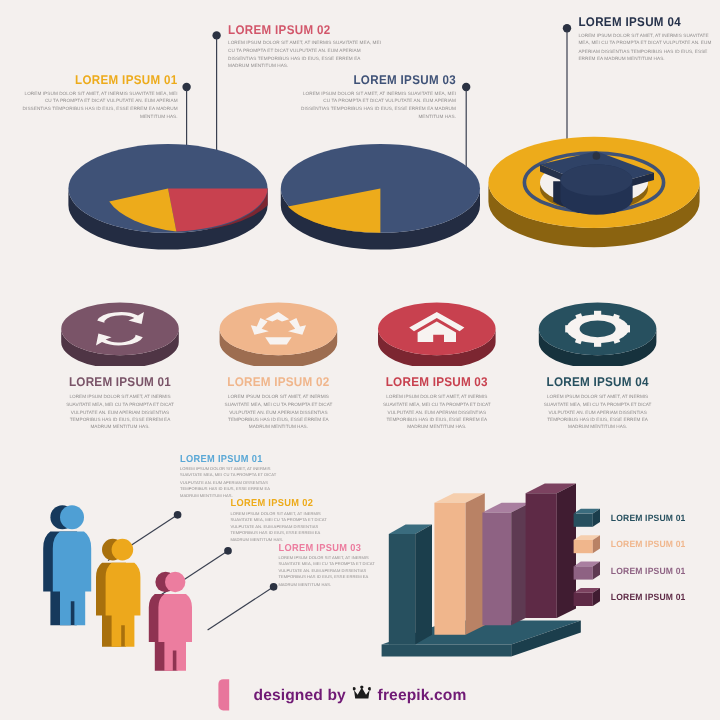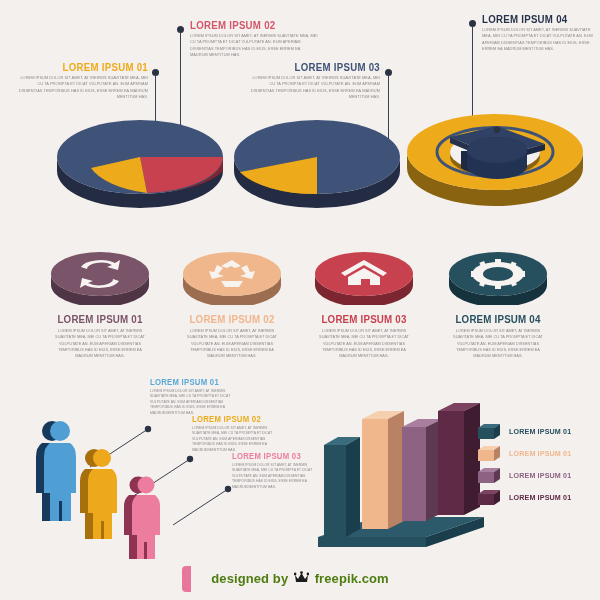--- a/index.html
+++ b/index.html
@@ -53,21 +53,21 @@
   .barchart svg{display:block;overflow:visible;}
   .legend{position:absolute;left:478px;top:420px;}
   .legend-row{display:flex;align-items:center;height:22px;}
   .legend-sw{width:22px;height:15px;margin-right:9px;position:relative;flex:0 0 auto;}
   .legend-sw svg{display:block;overflow:visible;}
   .legend-lbl{font-size:7.6px;font-weight:bold;letter-spacing:.15px;transform:scaleX(.94);
     transform-origin:left center;}
 
   
   .footer{position:absolute;left:0;right:0;bottom:13px;text-align:center;
-    font-size:13px;font-weight:bold;color:#4d7c0f;letter-spacing:.1px;}
+    font-size:13px;font-weight:bold;color:#701a75;letter-spacing:.1px;}
   .crown{display:inline-block;vertical-align:-1px;margin:0 2px;}
   .footer-pink{position:absolute;left:182px;bottom:8px;width:9px;height:26px;
     background:#e8769c;border-radius:4px 0 0 4px;}
 </style>
 </head>
 <body>
 
 <div class="stage">
 
   <div class="callout ta-r" style="left:18px;top:62px;width:130px;">

